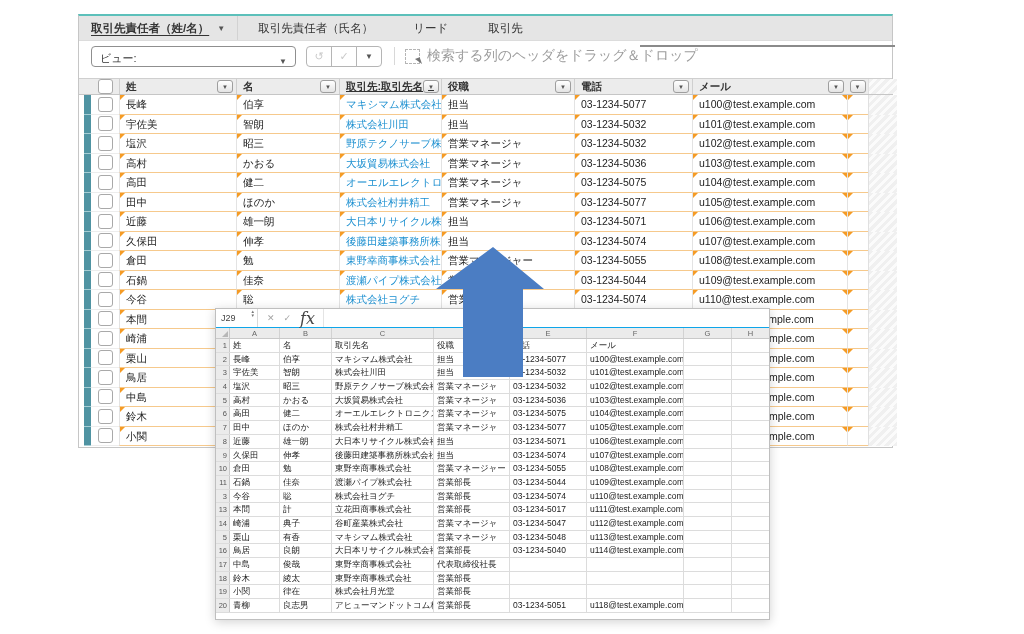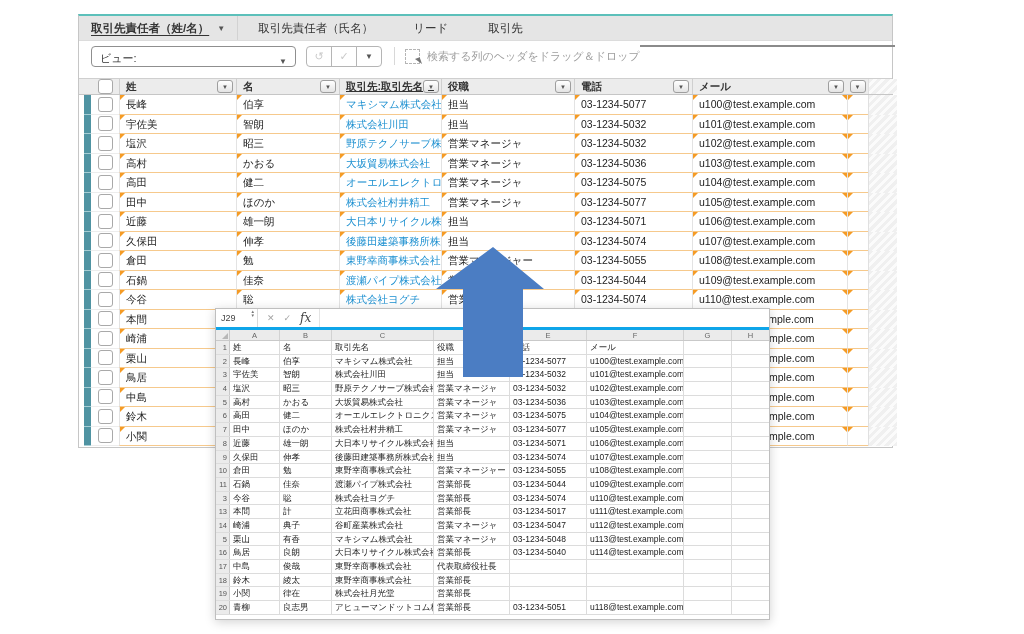--- a/index.html
+++ b/index.html
@@ -21,21 +21,21 @@
   .btn-group{display:flex;margin-left:10px;}
   .tb-btn{width:26px;height:21px;border:1px solid #b5b5b5;background:#fff;display:flex;align-items:center;
     justify-content:center;font-size:11px;margin-left:-1px;box-sizing:border-box;padding:0;}
   .tb-btn:first-child{border-radius:4px 0 0 4px;margin-left:0;}
   .tb-btn:last-child{border-radius:0 4px 4px 0;}
   .tb-btn.dim{color:#c9c9c9;}
   .tb-btn.dark{color:#555;font-size:8px;}
   .tb-divider{width:1px;height:18px;background:#d8d8d8;margin:0 10px 0 12px;}
   .hint-icon{width:13px;height:13px;border:1px dashed #b5b5b5;position:relative;margin-right:7px;flex:none;}
   .hint-icon::after{content:"";position:absolute;right:-2px;bottom:-2px;border-left:5px solid transparent;border-top:7px solid #777;transform:rotate(-20deg);}
-  .hint-text{font-size:11px;color:#9d9d9d;}
+  .hint-text{font-size:14px;color:#9d9d9d;}
 
   
   .mx-grid{position:absolute;left:0;right:0;top:62px;}
   .mx-header{display:flex;height:17px;background:#ececec;border-top:1px solid #cfcfcf;border-bottom:1px solid #c6c6c6;
     font-size:10.5px;font-weight:bold;color:#333;box-sizing:border-box;}
   .hd-cell{display:flex;align-items:center;justify-content:space-between;padding:0 3px 0 6px;border-left:1px solid #cfcfcf;box-sizing:border-box;overflow:hidden;white-space:nowrap;}
   .hd-strip{width:12px;flex:none;}
   .hd-check{width:28px;flex:none;display:flex;align-items:center;justify-content:center;border-left:none;}
   .filter-btn{width:16px;height:13px;border:1px solid #9e9e9e;border-radius:3px;background:linear-gradient(#ffffff,#e4e4e4);
     display:flex;align-items:center;justify-content:center;font-size:6px;color:#555;flex:none;padding:0;}
@@ -65,26 +65,26 @@
   .hd-mail{width:155px;flex:none;}
 
   
   .mx-label-line{position:absolute;left:640px;top:45px;width:255px;height:2px;background:#8a8a8a;z-index:6;}
   .mx-label{position:absolute;left:650px;top:24px;z-index:7;font-size:26px;font-weight:bold;color:#3b5871;
     background:rgba(250,250,250,0.88);padding:2px 9px;letter-spacing:0.5px;}
 
   
   .xl-window{position:absolute;left:215px;top:308px;width:555px;height:312px;background:#fff;border:1px solid #bfbfbf;
     box-sizing:border-box;box-shadow:0 2px 10px rgba(0,0,0,0.18);z-index:3;}
-  .xl-formula-bar{display:flex;align-items:center;height:18px;border-bottom:3px solid #0ea5e9;font-size:9px;color:#444;text-align:right;}
+  .xl-formula-bar{display:flex;align-items:center;height:18px;border-bottom:1px solid #0ea5e9;font-size:9px;color:#444;text-align:right;}
   .xl-namebox{width:42px;height:100%;border-right:1px solid #d9d9d9;display:flex;align-items:center;padding-left:5px;
     position:relative;box-sizing:border-box;}
   .xl-spin{position:absolute;right:2px;top:1px;display:flex;flex-direction:column;line-height:4px;font-size:4.5px;color:#777;}
   .xl-ico{color:#a5a5a5;margin-left:9px;font-size:9px;}
-  .xl-fx{font-family:"DejaVu Serif","Liberation Serif",serif;font-style:italic;color:#444;margin-left:9px;font-size:12px;}
+  .xl-fx{font-family:"DejaVu Serif","Liberation Serif",serif;font-style:italic;color:#444;margin-left:9px;font-size:16px;}
   .xl-formula{flex:1;height:100%;border-left:1px solid #e4e4e4;margin-left:8px;}
   .xl-letters{display:flex;height:10px;background:#ebebeb;border-bottom:1px solid #c9c9c9;font-size:7.5px;color:#666;}
   .xl-corner{width:14px;flex:none;position:relative;border-right:1px solid #c9c9c9;box-sizing:border-box;}
   .xl-corner::after{content:"";position:absolute;right:1px;bottom:1px;border-left:6px solid transparent;border-bottom:6px solid #b7b7b7;}
   .xl-letter{display:flex;align-items:center;justify-content:center;border-right:1px solid #d2d2d2;box-sizing:border-box;}
   .xl-row{display:flex;height:13.7px;border-bottom:1px solid #dcdcdc;box-sizing:border-box;}
   .xl-rn{width:14px;flex:none;background:#ebebeb;border-right:1px solid #c9c9c9;text-align:right;padding-right:2px;
     font-size:7.5px;color:#555;line-height:13px;box-sizing:border-box;}
   .xl-cell{border-right:1px solid #dcdcdc;box-sizing:border-box;font-size:8.5px;line-height:13px;padding-left:3px;
     white-space:nowrap;overflow:hidden;color:#222;}

